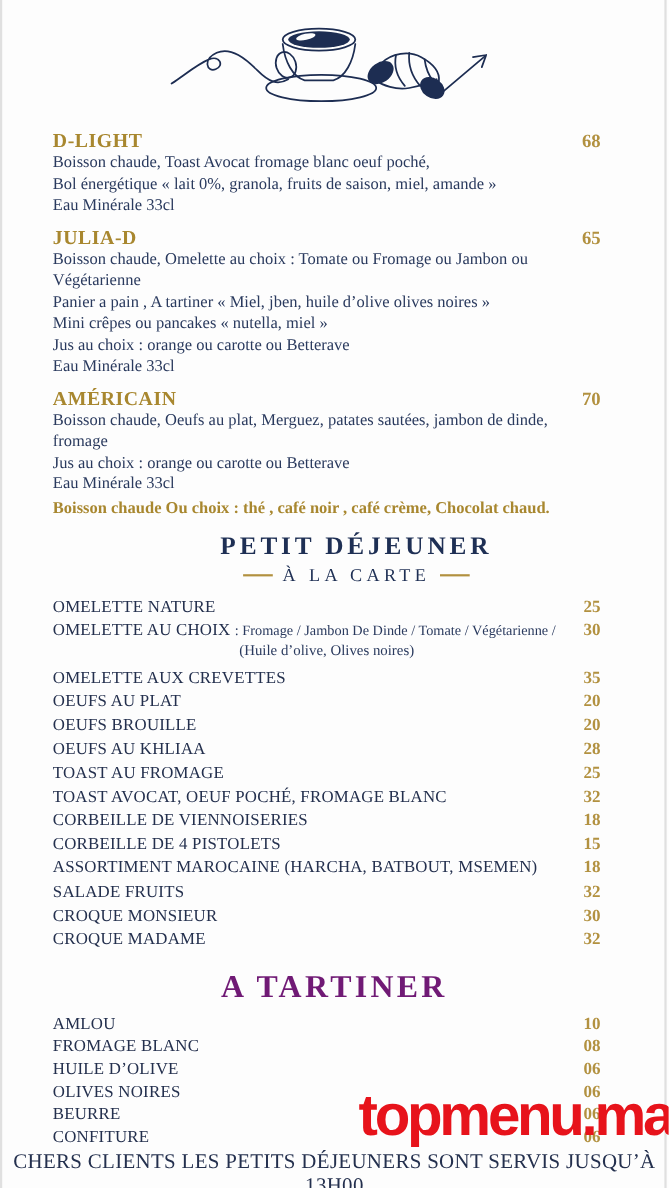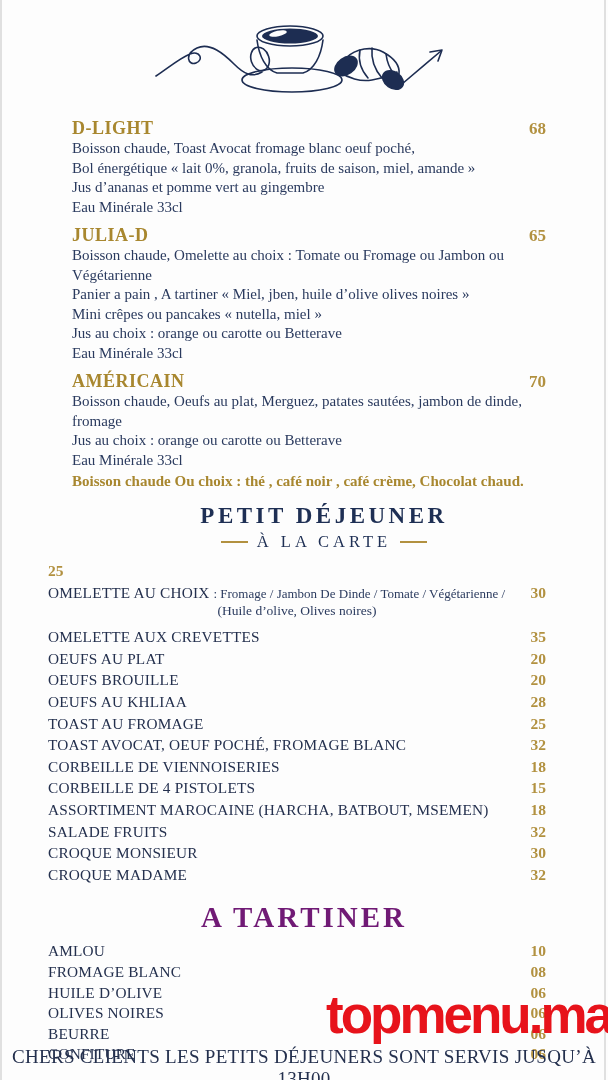--- a/index.html
+++ b/index.html
@@ -13,21 +13,21 @@
     color: #263556;
   }
   .edge { position: absolute; top: 0; bottom: 0; width: 2px; background: #c9c9c9; opacity: .55; }
   .edge-left  { left: 0; }
   .edge-right { left: 604px; }
 
   
   .illus-wrap { padding: 14px 0 0 150px; height: 92px; }
 
   
-  .formulas { padding: 4px 62px 0 72px; }
+  .formulas { padding: 4px 62px 0 48px; }
   .formula { margin-top: 8px; }
   .formula-head { display: flex; justify-content: space-between; align-items: baseline; }
   .formula-name {
     color: #a8872f; font-weight: bold; font-size: 18px; letter-spacing: .5px;
   }
   .formula-price { color: #b29140; font-weight: bold; font-size: 17px; }
   .formula-lines div { font-size: 15px; line-height: 19.5px; color: #2a3a5e; }
   .formula-highlight {
     color: #a8872f; font-weight: bold; font-size: 15px; line-height: 20px; margin-top: 1px;
   }
@@ -111,21 +111,20 @@
   <div class="formulas">
 
     <div class="formula">
       <div class="formula-head">
         <span class="formula-name">D-LIGHT</span>
         <span class="formula-price">68</span>
       </div>
       <div class="formula-lines">
         <div>Boisson chaude, Toast Avocat fromage blanc oeuf poché,</div>
         <div>Bol énergétique « lait 0%, granola, fruits de saison, miel, amande »</div>
-        <div>Jus d’ananas et pomme vert au gingembre</div>
         <div>Eau Minérale 33cl</div>
       </div>
     </div>
 
     <div class="formula">
       <div class="formula-head">
         <span class="formula-name">JULIA-D</span>
         <span class="formula-price">65</span>
       </div>
       <div class="formula-lines">
@@ -155,20 +154,21 @@
     <div class="carte-title">PETIT DÉJEUNER</div>
     <div class="carte-subtitle-row">
       <span class="subtitle-dash"></span>
       <span class="carte-subtitle">À LA CARTE</span>
       <span class="subtitle-dash"></span>
     </div>
   </div>
 
   <div class="items">
     <div class="item-row">
+      <span class="item-name">OMELETTE NATURE</span>
       <span class="item-price">25</span>
     </div>
     <div class="item-row">
       <span><span class="item-name">OMELETTE AU CHOIX</span>
         <span class="item-detail">: Fromage / Jambon De Dinde / Tomate / Végétarienne /</span></span>
       <span class="item-price">30</span>
     </div>
     <div class="item-subline">(Huile d’olive, Olives noires)</div>
     <div class="item-row">
       <span class="item-name">OMELETTE AUX CREVETTES</span>

